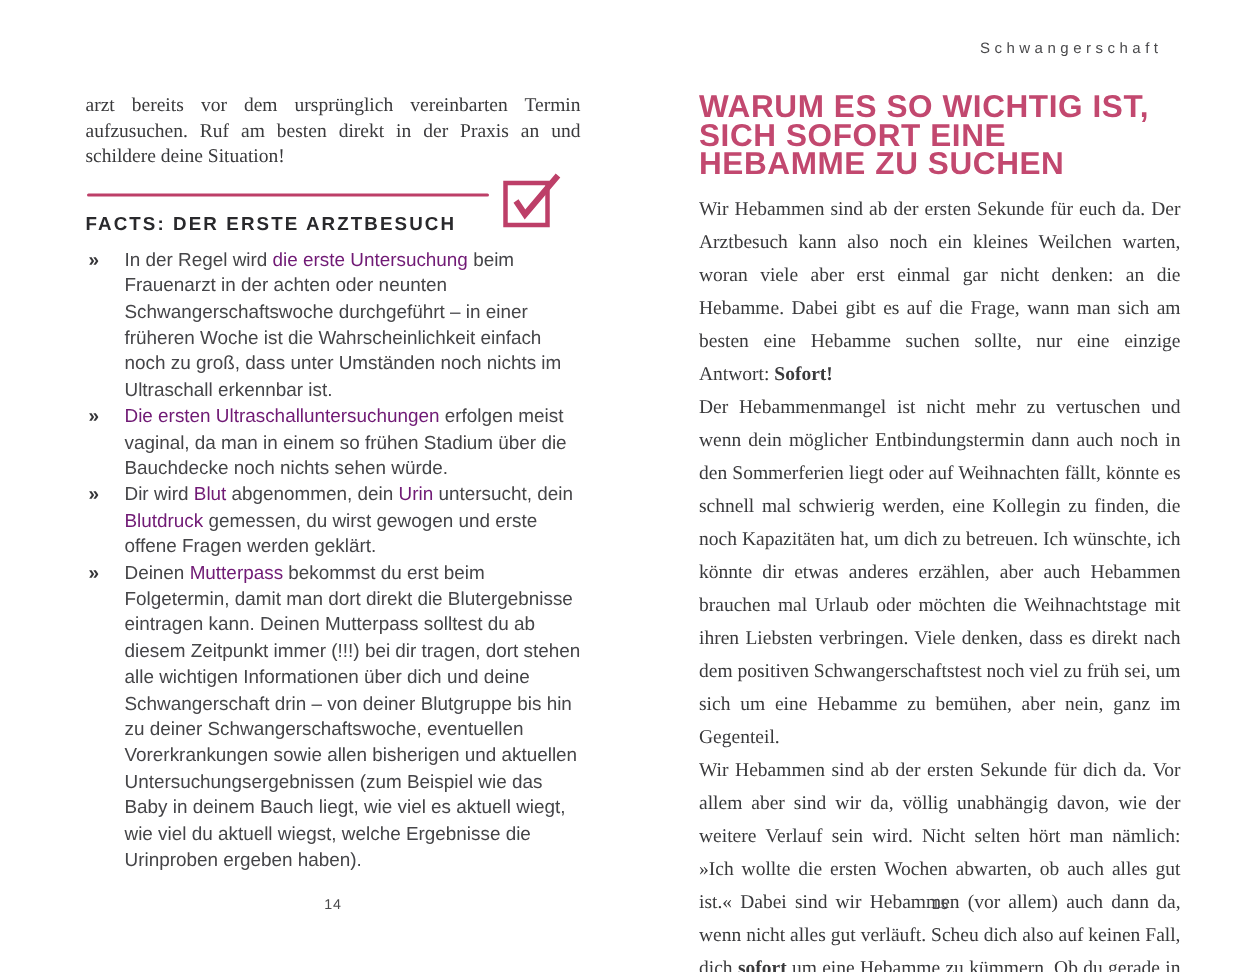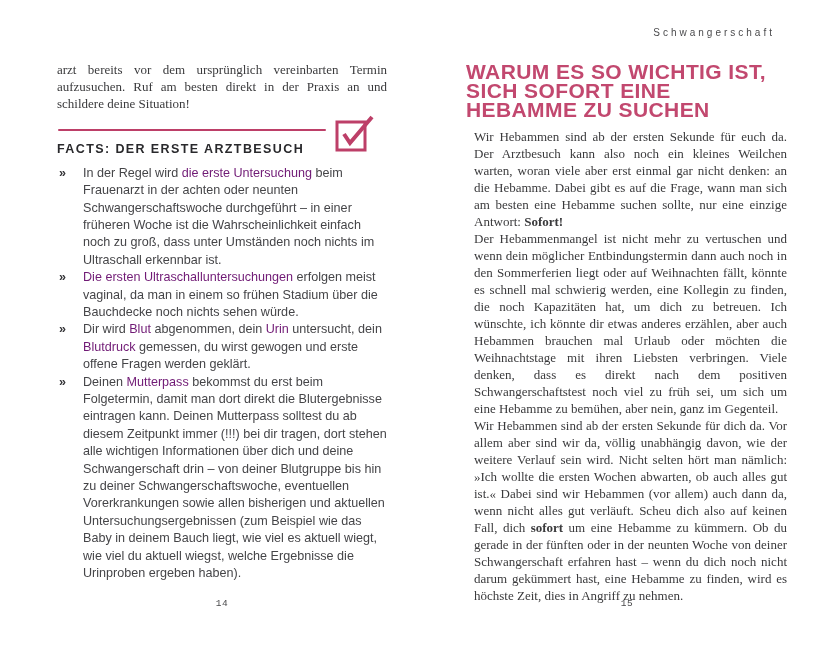--- a/index.html
+++ b/index.html
@@ -24,21 +24,21 @@
   .page-left  { position: absolute; left: 57px;  top: 62px; width: 330px; }
   .page-right { position: absolute; left: 466px; top: 62px; width: 321px; }
 
   
   .body-text {
     font-family: Liberation Serif, serif;
     font-size: 13px; line-height: 16.9px;
     text-align: justify;
     color: #3a3a3c;
   }
-  .page-right .body-text { line-height: 17px; margin-left: 8px; }
+  .page-right .body-text { line-height: 22px; }
   .body-text b { font-weight: 700; }
 
   
   .facts-section { position: relative; margin-top: 16px; }
   .facts-rule {
     width: 268px; height: 2px; margin: 0 0 11px 1px;
     background: #bd3f68; border-radius: 1px;
   }
   .checkbox-icon {
     position: absolute; left: 278px; top: -16px;
@@ -70,21 +70,21 @@
     font-family: "Liberation Sans", sans-serif;
     font-size: 21px; font-weight: 700;
     line-height: 19px; letter-spacing: 0.4px;
     color: #c2486f;
     margin-bottom: 9px;
   }
 
   
   .page-number {
     position: absolute; top: 598px;
-    font-family: Liberation Mono, monospace;
+    font-family: Liberation Sans, sans-serif;
     font-size: 9.5px; letter-spacing: 0.5px; color: #4a4a4c;
     width: 330px; text-align: center;
   }
   .page-number.left  { left: 57px; }
   .page-number.right { left: 462px; }
 </style>
 </head>
 <body>
 
 <div class="running-header">Schwangerschaft</div>

